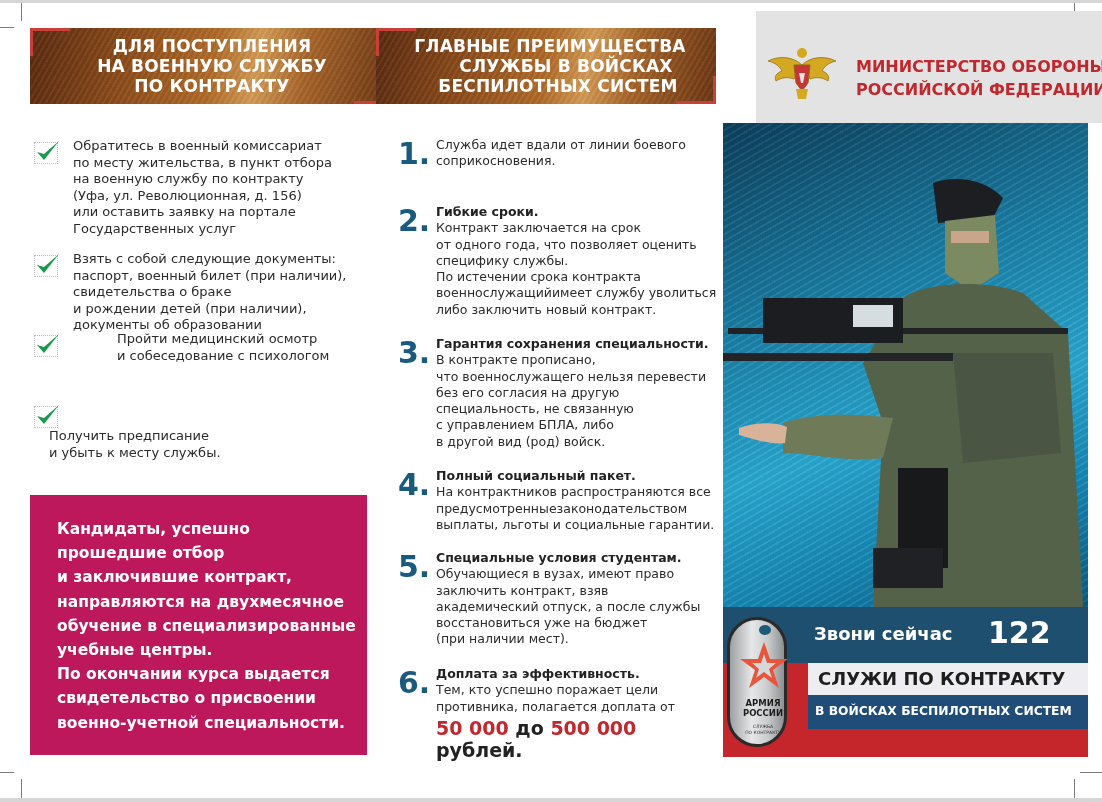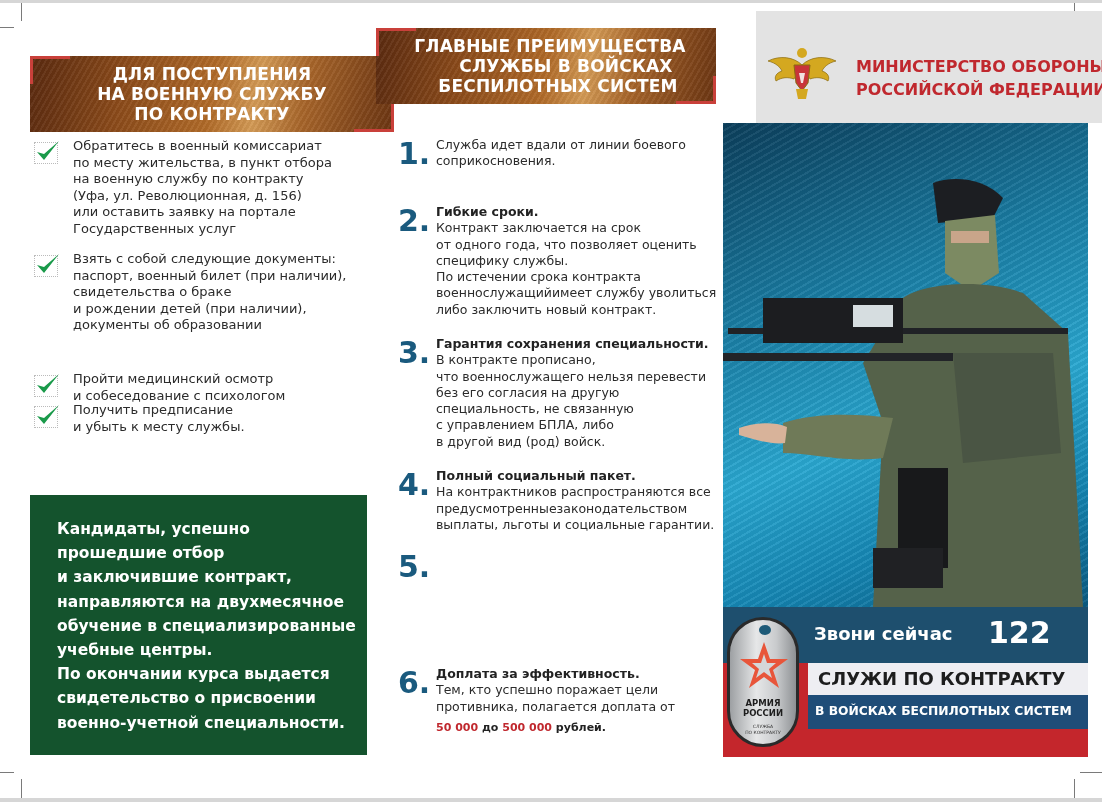--- a/index.html
+++ b/index.html
@@ -18,70 +18,70 @@
     .badge span { position: relative; display: block; letter-spacing: 0.2px; }
     .corner-tl { position: absolute; left: 0; top: 0; width: 40px; height: 28px; border-left: 3px solid #c9403a; border-top: 3px solid #c9403a; }
     .corner-br { position: absolute; right: 0; bottom: 0; width: 40px; height: 28px; border-right: 3px solid #c9403a; border-bottom: 3px solid #c9403a; }
 
     
     .check-item { position: absolute; left: 34px; display: flex; }
     .check-box { width: 24px; height: 22px; border: 1px dotted #bbb; position: relative; margin-top: 4px; flex: none; }
     .check-box svg { position: absolute; left: -1px; top: -6px; }
     .check-text { margin-left: 15px; font-size: 13px; line-height: 16.6px; color: #2b2b2b; white-space: pre-line; }
 
-    .blue-box { position: absolute; left: 30px; top: 492px; width: 337px; height: 260px; background: #14532d;
+    .blue-box { position: absolute; left: 30px; top: 492px; width: 337px; height: 260px; background: #be185d;
       color: #fff; font-weight: bold; font-size: 15.5px; line-height: 24.2px; padding: 22px 0 0 27px; white-space: pre-line; }
 
     
     .adv { position: absolute; left: 398px; width: 320px; display: flex; }
     .adv-num { width: 38px; flex: none; font-size: 30px; font-weight: bold; color: #1a5a7e; line-height: 30px; margin-top: 2px; }
     .adv-body { font-size: 12.5px; line-height: 16.3px; color: #2b2b2b; }
     .adv-title { font-weight: bold; color: #222; }
     .adv-text { white-space: pre-line; }
-    .money { font-weight: bold; font-size: 11px; line-height: 22px; color: #222; margin-top: 2px; }
+    .money { font-weight: bold; font-size: 19px; line-height: 22px; color: #222; margin-top: 2px; }
     .money .red { color: #c0282e; }
 
     
     .ministry { position: absolute; left: 744px; top: 8px; width: 365px; height: 112px; background: #e3e3e3; margin-left: 12px; }
     .ministry-title { position: absolute; left: 100px; top: 44px; color: #c0282e; font-weight: bold; font-size: 16px; line-height: 23px; }
     .photo { position: absolute; left: 723px; top: 120px; width: 365px; height: 484px; overflow: hidden;
       background: linear-gradient(160deg, #0c3f5c 0%, #1a7fa6 35%, #2aa8d1 60%, #1586b3 80%, #0b5b82 100%); }
     .photo::before { content: ""; position: absolute; inset: 0;
       background: repeating-linear-gradient(150deg, rgba(255,255,255,0.06) 0 2px, rgba(0,0,0,0.05) 2px 6px); }
     .cta { position: absolute; left: 723px; top: 604px; width: 365px; height: 150px; }
     .cta-top { position: absolute; left: 0; top: 0; width: 365px; height: 56px; background: #1e4f6e; }
     .cta-white { position: absolute; left: 85px; top: 56px; width: 280px; height: 32px; background: #eeeef2; }
     .cta-blue { position: absolute; left: 85px; top: 88px; width: 280px; height: 34px; background: #1f4d78; }
     .cta-red { position: absolute; left: 0; top: 122px; width: 365px; height: 28px; background: #c4262c; }
     .cta-left { position: absolute; left: 0; top: 56px; width: 85px; height: 66px; background: #c4262c; }
     .call { position: absolute; left: 91px; top: 12px; color: #fff; font-weight: bold; font-size: 18px; line-height: 30px; }
     .call-num { position: absolute; left: 265px; top: 8px; color: #fff; font-weight: bold; font-size: 30px; line-height: 36px; }
     .serve { position: absolute; left: 95px; top: 58px; color: #1d1d1d; font-weight: bold; font-size: 18px; line-height: 28px; }
     .uav { position: absolute; left: 92px; top: 94px; color: #fff; font-weight: bold; font-size: 12.3px; line-height: 20px; }
-    .tag { position: absolute; left: 4px; top: 10px; width: 72px; height: 130px; border-radius: 36px; border: 3px solid #2a2a2a;
+    .tag { position: absolute; left: 4px; top: 10px; width: 60px; height: 130px; border-radius: 36px; border: 3px solid #2a2a2a;
       background: linear-gradient(90deg, #9da0a3 0%, #e6e7e8 40%, #c9cbcd 70%, #8e9194 100%); }
     .tag-hole { position: absolute; left: 29px; top: 5px; width: 12px; height: 10px; border-radius: 50%; background: #1d5a78; }
     .tag-text1 { position: absolute; left: 0; width: 66px; top: 78px; text-align: center; font-size: 8.5px; font-weight: bold; color: #1d1d1d; line-height: 10px; }
     .tag-text2 { position: absolute; left: 0; width: 66px; top: 104px; text-align: center; font-size: 4.5px; color: #333; line-height: 6px; }
   </style>
 </head>
 <body>
 
 <div class="page">
 
   <div class="crop" style="left:21px;top:0;width:1px;height:18px;"></div>
   <div class="crop" style="left:0;top:24px;width:14px;height:1px;"></div>
   <div class="crop" style="left:1074px;top:0;width:1px;height:18px;"></div>
   <div class="crop" style="left:1080px;top:24px;width:22px;height:1px;"></div>
   <div class="crop" style="left:0;top:769px;width:14px;height:1px;"></div>
   <div class="crop" style="left:21px;top:776px;width:1px;height:19px;"></div>
   <div class="crop" style="left:1080px;top:769px;width:22px;height:1px;"></div>
   <div class="crop" style="left:1074px;top:776px;width:1px;height:19px;"></div>
 
-  <div class="badge" style="left:30px;top:25px;width:364px;margin-top:28px;">
+  <div class="badge" style="left:30px;top:25px;width:364px;">
     <div class="corner-tl"></div>
       <div class="corner-br"></div>
     <span>ДЛЯ ПОСТУПЛЕНИЯ</span>
     <span>НА ВОЕННУЮ СЛУЖБУ</span>
     <span>ПО КОНТРАКТУ</span>
   </div>
 
   <div class="check-item" style="top:135px;">
     <div class="check-box">
       <svg width="28" height="28" viewBox="0 0 28 28">
@@ -100,30 +100,30 @@
       <svg width="28" height="28" viewBox="0 0 28 28">
           <path d="M3 15 L10 23 L25 4 L10 17 Z" fill="#1a9a4a"></path>
         </svg>
     </div>
     <div class="check-text">Взять с собой следующие документы:
 паспорт, военный билет (при наличии),
 свидетельства о браке
 и рождении детей (при наличии),
 документы об образовании</div>
   </div>
-  <div class="check-item" style="top:368px;">
+  <div class="check-item" style="top:328px;gap:44px;">
     <div class="check-box">
       <svg width="28" height="28" viewBox="0 0 28 28">
           <path d="M3 15 L10 23 L25 4 L10 17 Z" fill="#1a9a4a"></path>
         </svg>
     </div>
     <div class="check-text">Пройти медицинский осмотр
 и собеседование с психологом</div>
   </div>
-  <div class="check-item" style="top:399px;">
+  <div class="check-item" style="top:399px;flex-direction:column;">
     <div class="check-box">
       <svg width="28" height="28" viewBox="0 0 28 28">
           <path d="M3 15 L10 23 L25 4 L10 17 Z" fill="#1a9a4a"></path>
         </svg>
     </div>
     <div class="check-text">Получить предписание
 и убыть к месту службы.</div>
   </div>
 
   <div class="blue-box">Кандидаты, успешно
@@ -179,20 +179,28 @@
     <div class="adv-num">4.</div>
     <div class="adv-body">
         <div class="adv-title">Полный социальный пакет.</div>
         <div class="adv-text">На контрактников распространяются все
 предусмотренныезаконодательством
 выплаты, льготы и социальные гарантии.</div>
       </div>
   </div>
   <div class="adv" style="top:547px;">
     <div class="adv-num">5.</div>
+    <div class="adv-body">
+        <div class="adv-title">Специальные условия студентам.</div>
+        <div class="adv-text">Обучающиеся в вузах, имеют право
+заключить контракт, взяв
+академический отпуск, а после службы
+восстановиться уже на бюджет
+(при наличии мест).</div>
+      </div>
   </div>
   <div class="adv" style="top:663px;">
     <div class="adv-num">6.</div>
     <div class="adv-body">
       <div class="adv-title">Доплата за эффективность.</div>
       <div class="adv-text">Тем, кто успешно поражает цели
 противника, полагается доплата от</div>
       <div class="money">
         <span class="red">50 000</span>
         <span>до</span>

